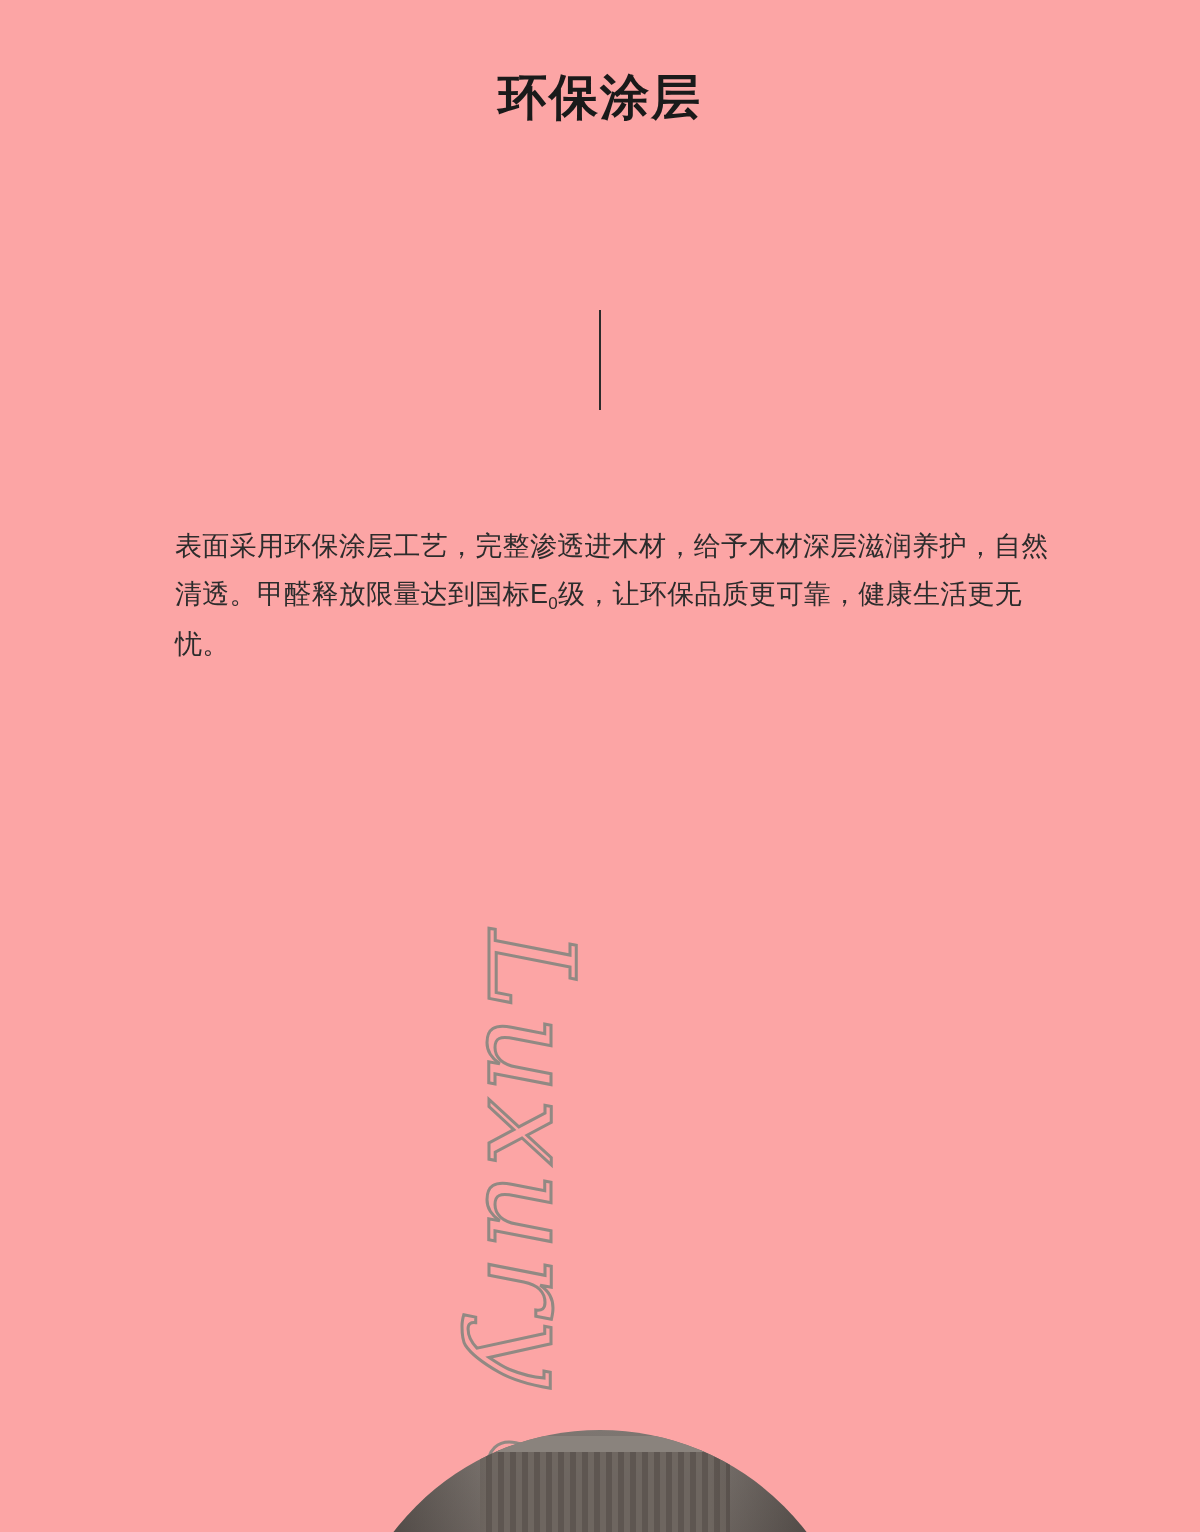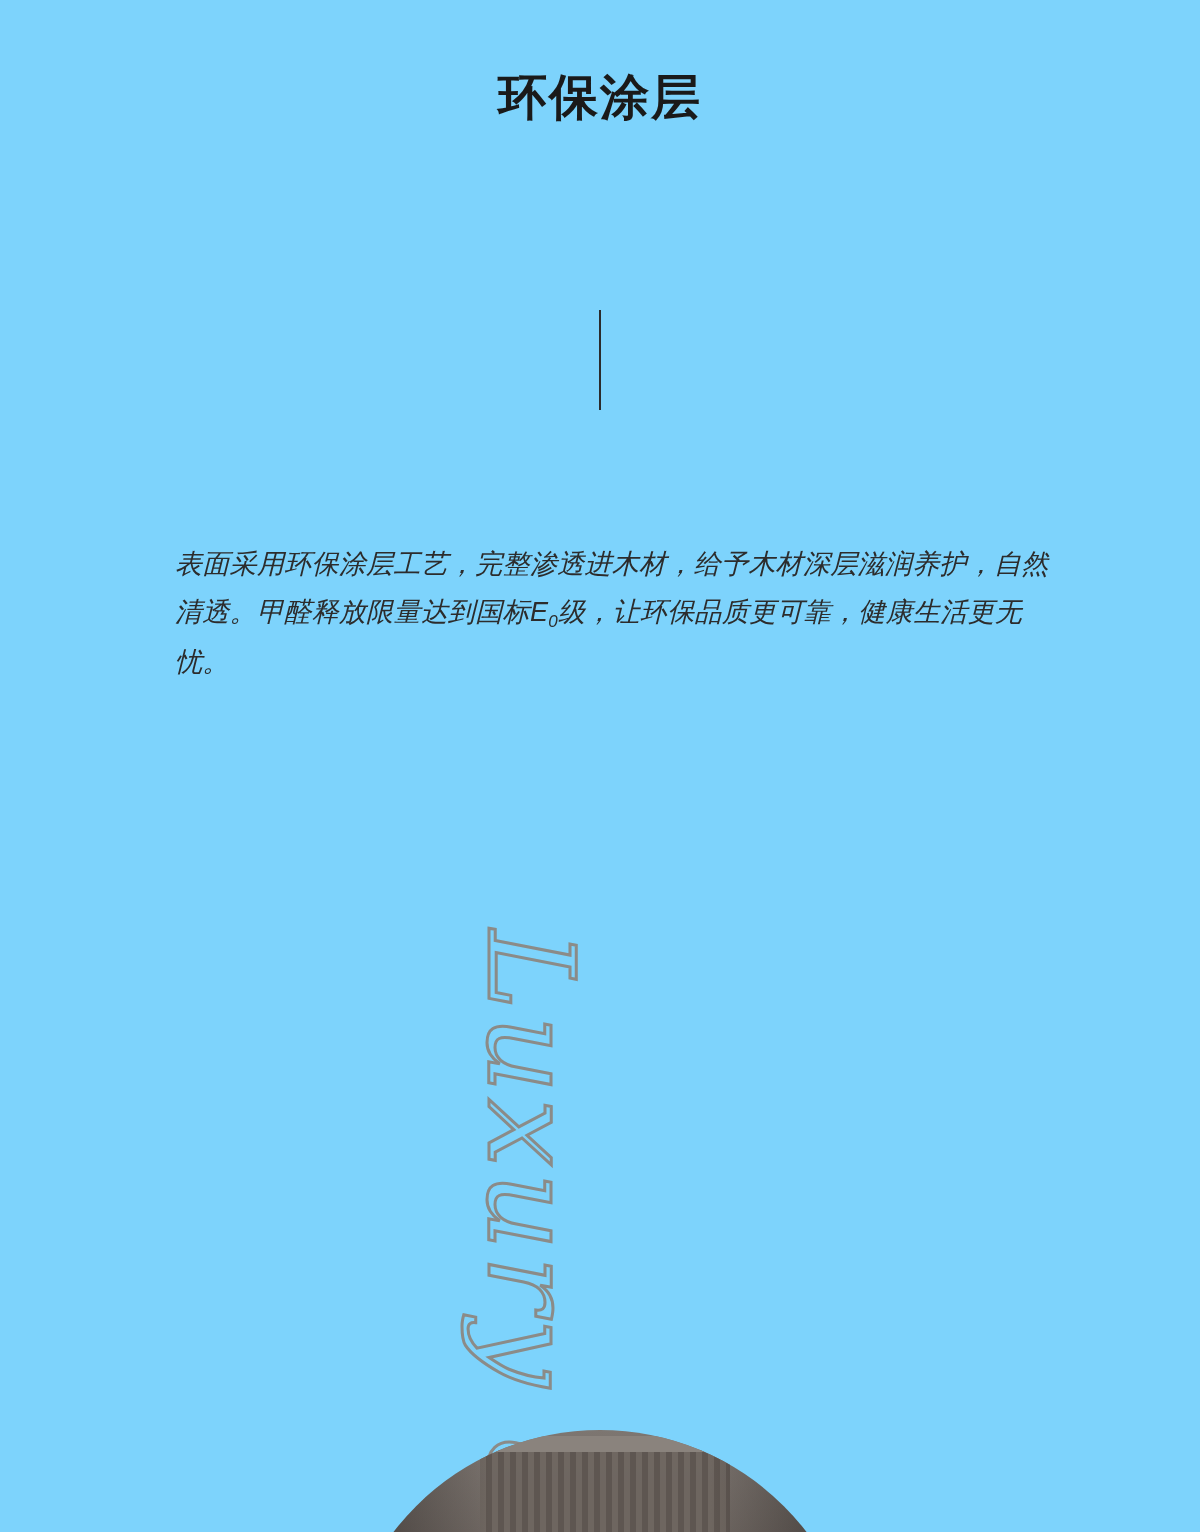--- a/index.html
+++ b/index.html
@@ -11,21 +11,21 @@
     height: 1532px;
     background: #fbf7f0;
     font-family: "Liberation Sans", sans-serif;
     overflow: hidden;
     position: relative;
   }
   .page {
     position: relative;
     width: 1200px;
     height: 1532px;
-    background: #7dd3fc;
+    background: #fca5a5;
     overflow: hidden;
   }
 
   
   .headline {
     position: absolute;
     top: 62px;
     left: 0;
     width: 1200px;
     text-align: center;
@@ -51,29 +51,28 @@
   }
   .divider {
     width: 2px;
     height: 100px;
     background: #2b2b2b;
   }
 
   
   .body-copy {
     position: absolute;
-    top: 513px;
+    top: 495px;
     left: 175px;
     width: 875px;
     font-size: 27px;
     line-height: 1.78;
     color: #2c2c2c;
     letter-spacing: 0.3px;
     font-family: "Liberation Sans", sans-serif;
-    font-style: italic;
   }
   .body-copy sub {
     font-size: 17px;
     vertical-align: sub;
   }
 
   
   .script-wrap {
     position: absolute;
     top: 900px;

